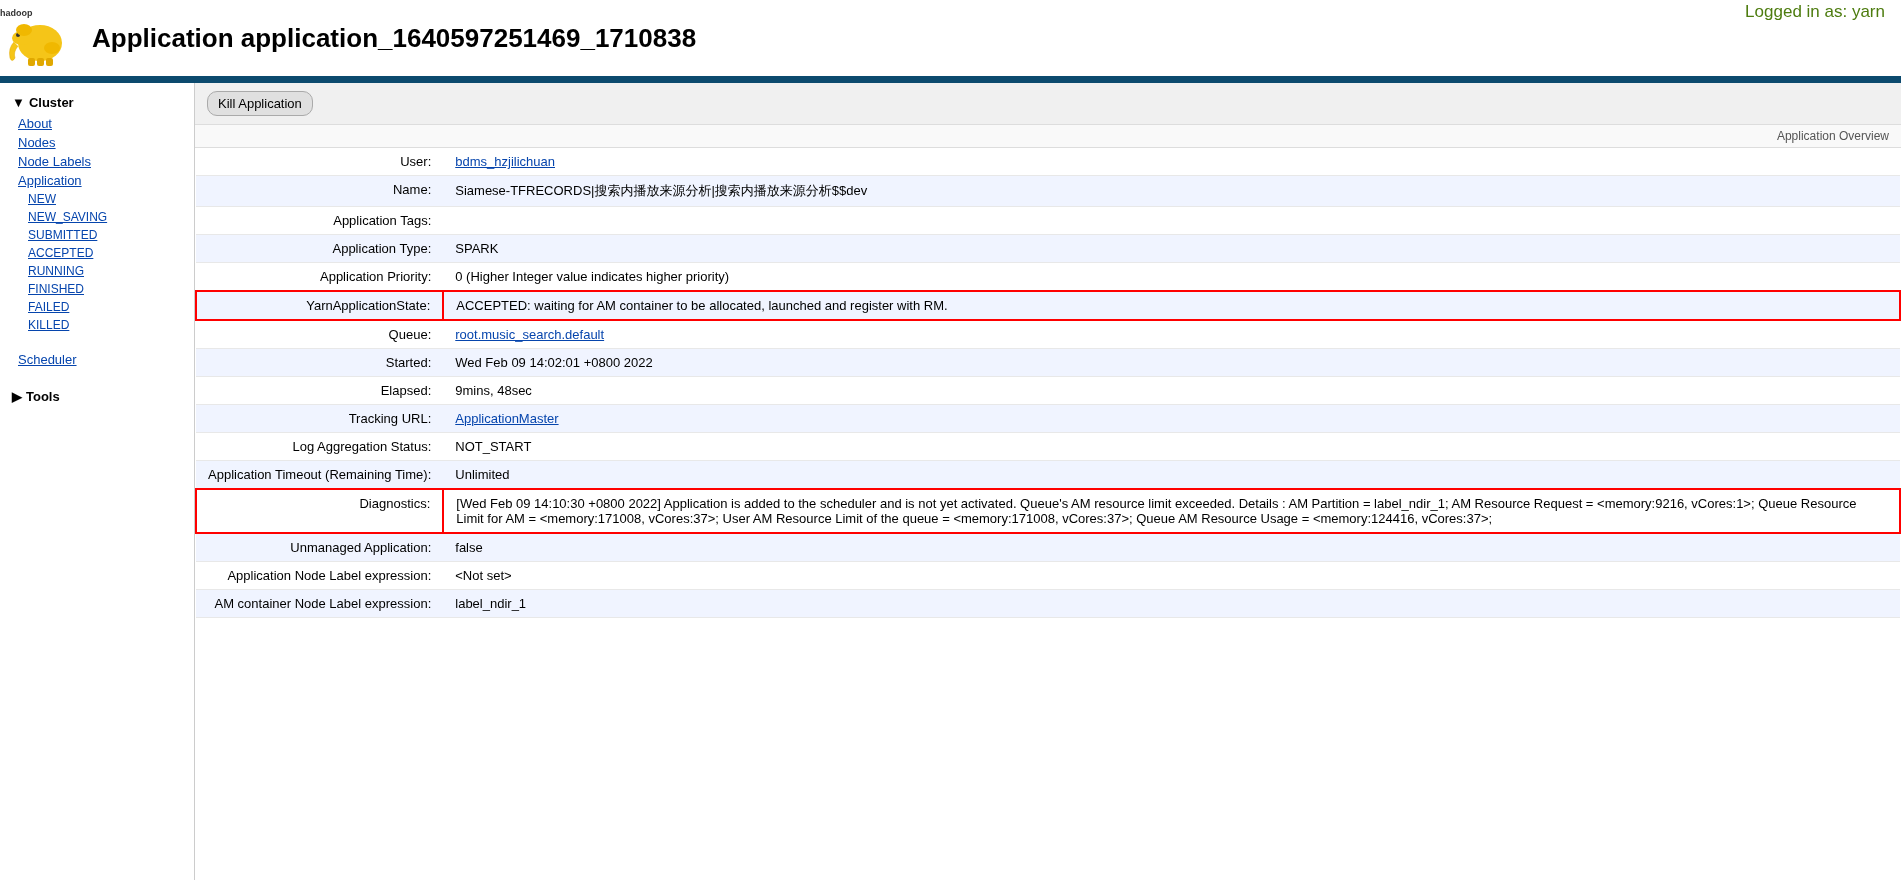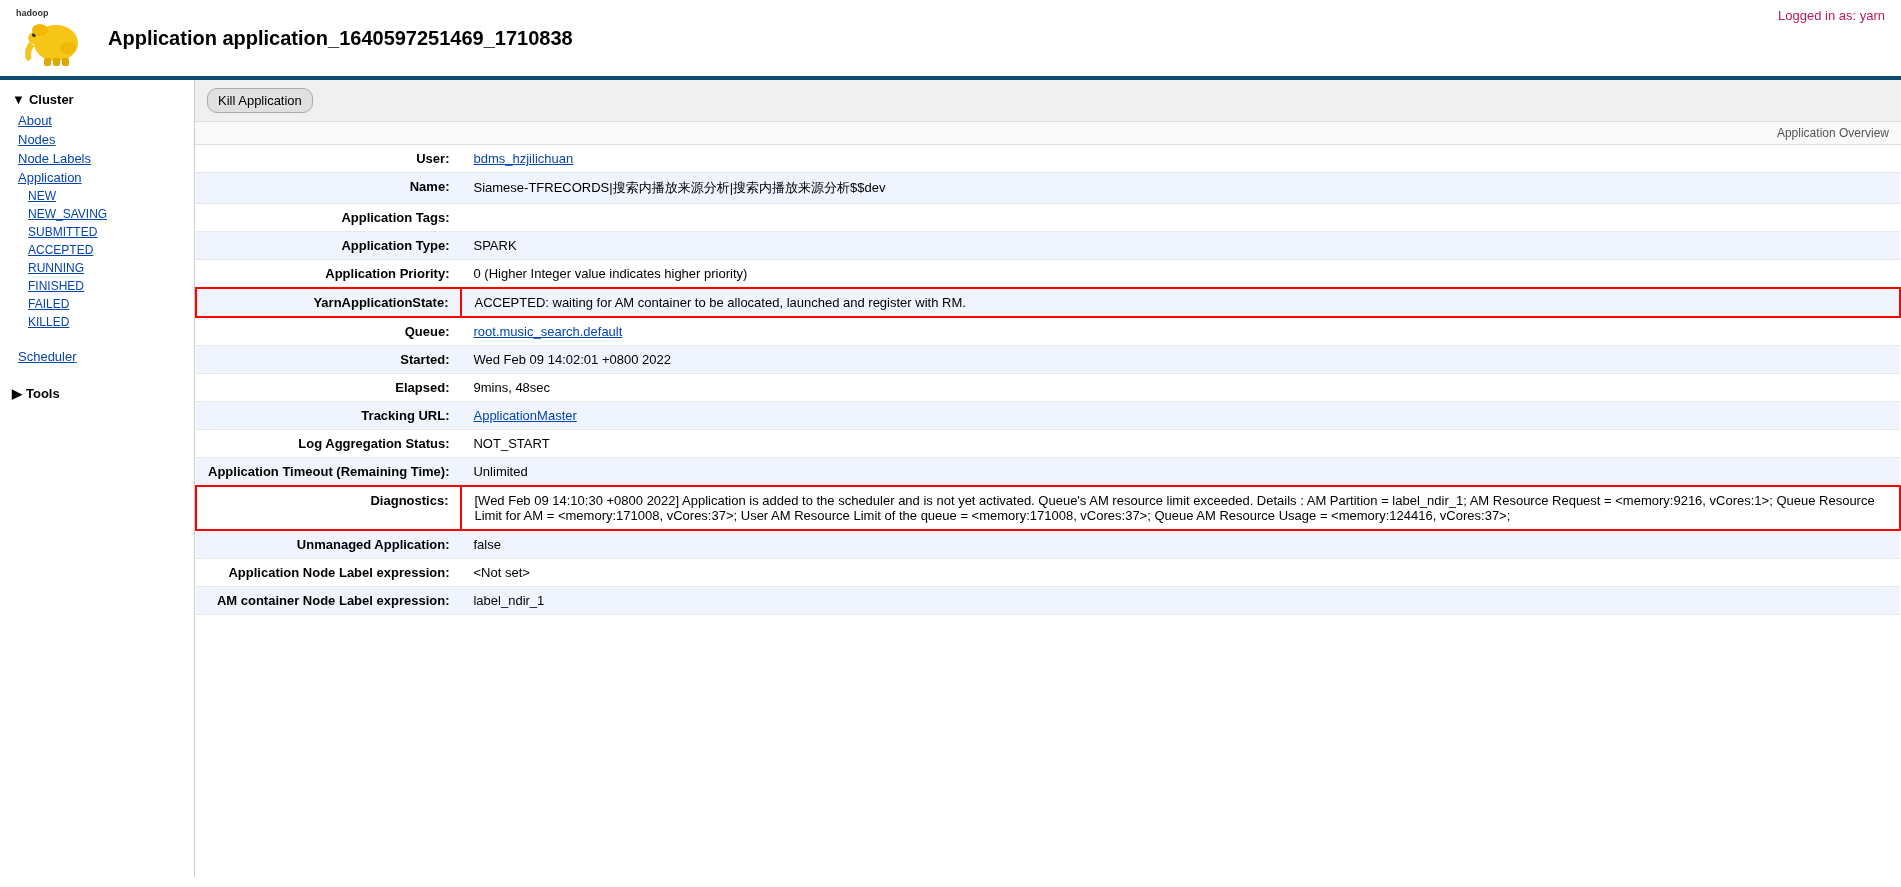--- a/index.html
+++ b/index.html
@@ -2,43 +2,43 @@
 <html><head>
   <meta charset="utf-8">
   <style>
     * { margin: 0; padding: 0; box-sizing: border-box; }
     body { font-family: Arial, sans-serif; font-size: 13px; background: #fff; color: #000; }
 
     
     #top-bar {
       display: flex;
       align-items: center;
-      padding: 8px 16px;
-      border-bottom: 4px solid #0c4a6e;
+      padding: 8px 0;
+      border-bottom: 7px solid #0c4a6e;
       background: #fff;
       position: relative;
     }
     #logged-in {
       position: absolute;
       right: 16px;
-      top: 8px;
-      font-size: 13px;
-      color: #be185d;
+      top: 2px;
+      font-size: 17px;
+      color: #4d7c0f;
     }
     #logo-area {
       display: flex;
       align-items: center;
       gap: 12px;
     }
     #hadoop-logo {
       width: 80px;
       height: 60px;
     }
     #page-title {
-      font-size: 20px;
+      font-size: 26px;
       font-weight: bold;
       color: #000;
     }
 
     
     #layout {
       display: flex;
       height: calc(100vh - 90px);
     }
 
@@ -120,21 +120,21 @@
       background: #f0f4ff;
     }
     #info-table tr:nth-child(odd) {
       background: #fff;
     }
     #info-table td {
       padding: 6px 12px;
       vertical-align: top;
     }
     #info-table td:first-child {
-      font-weight: bold;
+      font-weight: normal;
       text-align: right;
       width: 240px;
       white-space: nowrap;
       color: #000;
     }
     #info-table td:last-child {
       color: #000;
     }
     .link-cell {
       color: #0645ad;

